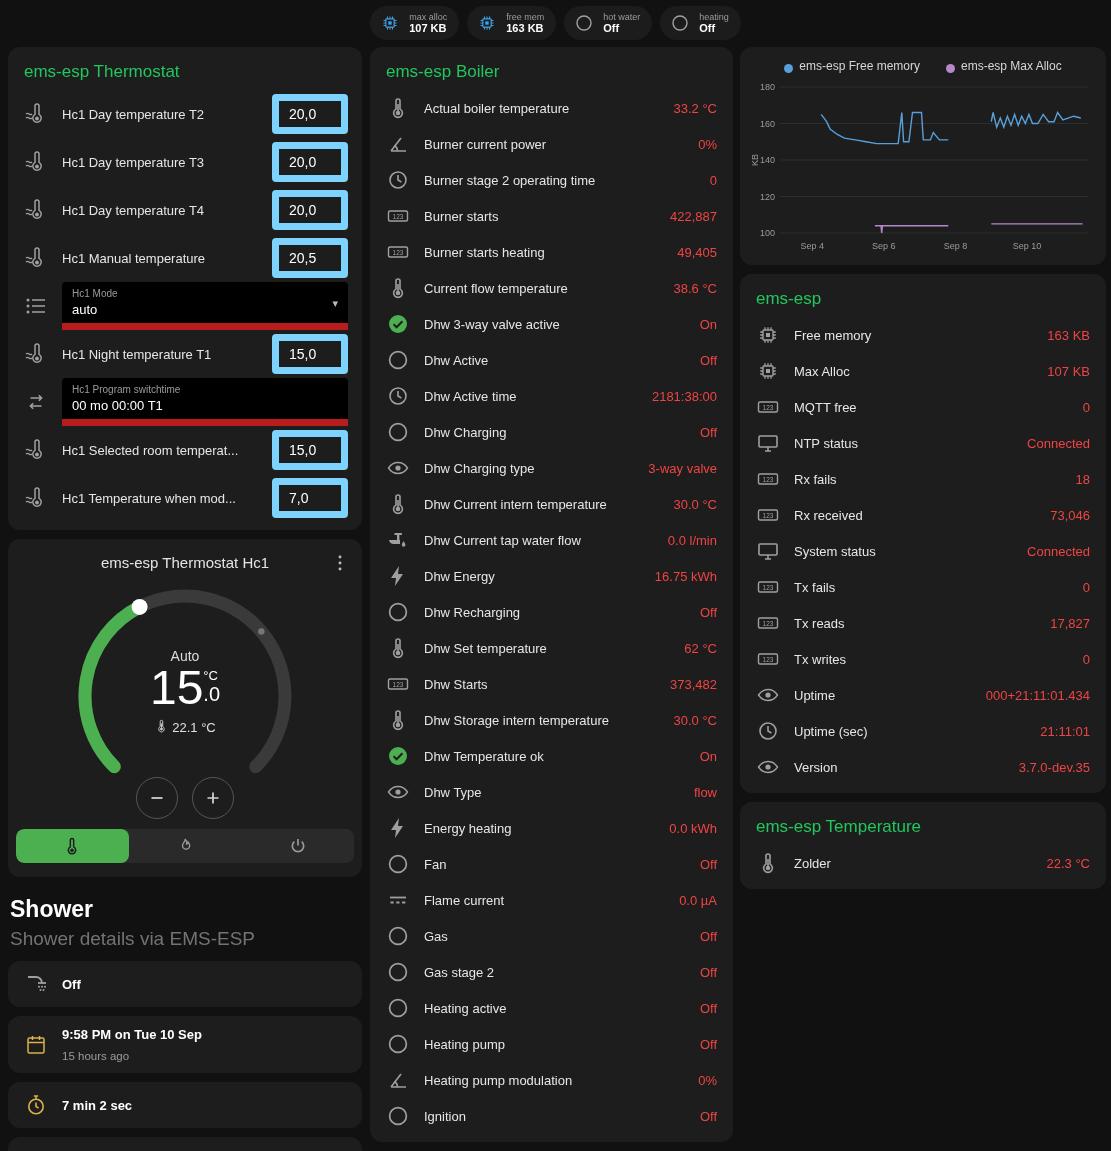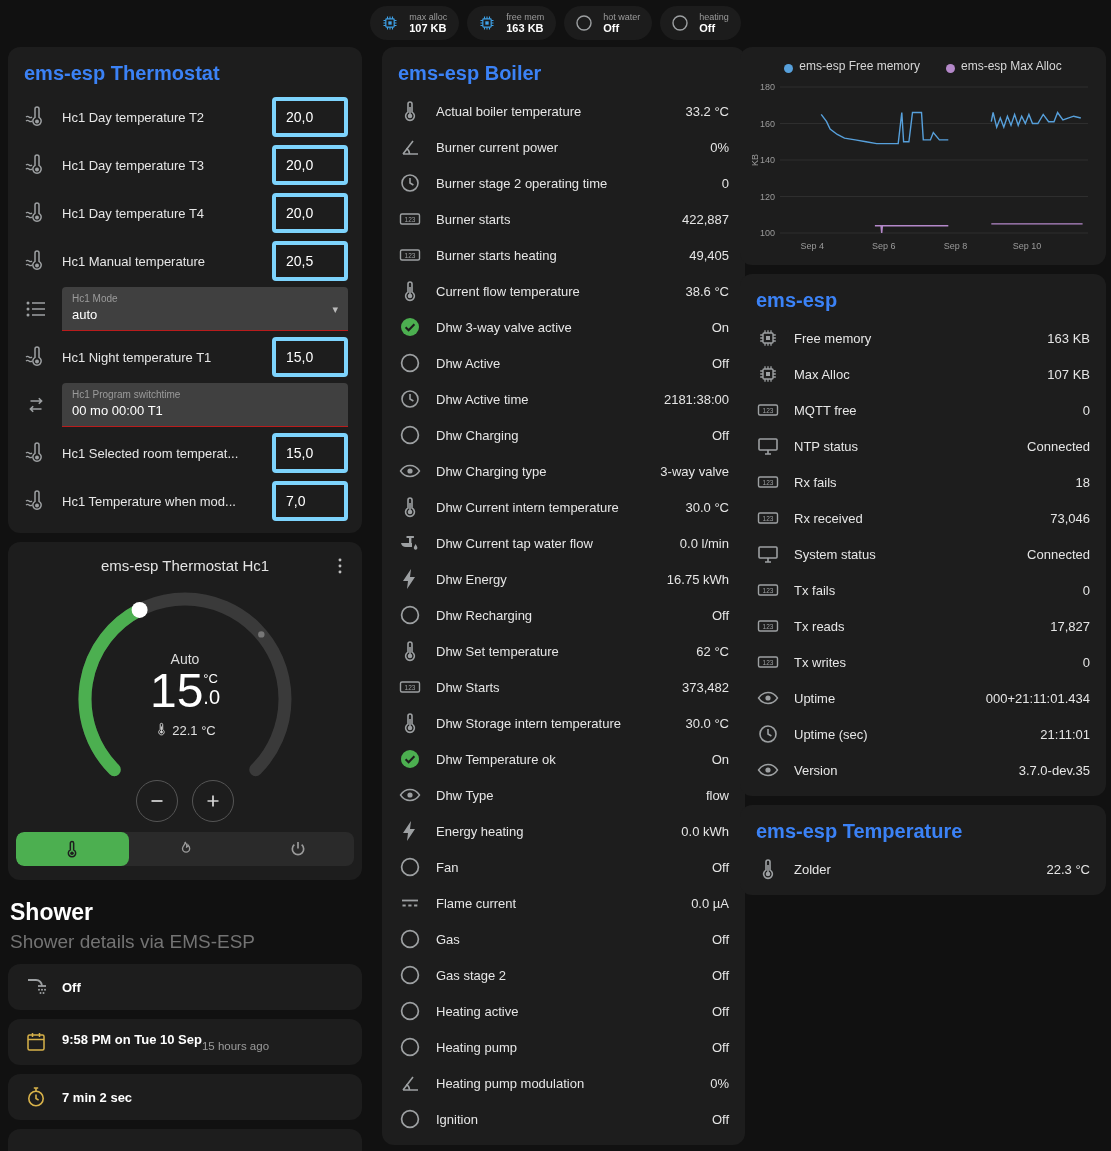--- a/index.html
+++ b/index.html
@@ -10,35 +10,35 @@
   }
   
   .badges{position:absolute;top:6px;left:0;width:100%;display:flex;justify-content:center;gap:8px}
   .badge{display:flex;align-items:center;background:#1c1c1c;border-radius:17px;height:34px;padding:0 12px 0 8px;gap:7px}
   .badge .btxt{display:flex;flex-direction:column;line-height:1.15}
   .blabel{font-size:9px;color:#9b9b9b}
   .bvalue{font-size:11px;font-weight:bold;color:#fff}
   
   .col{position:absolute;top:47px;display:flex;flex-direction:column;gap:9px}
   .col-left{left:8px;width:354px}
-  .col-mid{left:382px;width:363px}
+  .col-mid{left:370px;width:363px}
   .col-right{left:740px;width:366px}
   .card{background:#1d1d1d;border-radius:12px;box-sizing:border-box}
-  .card-title{font-size:20px;font-weight:700;color:#3b82f6;padding:15px 16px 8px;margin:0}
+  .card-title{font-size:17px;font-weight:400;color:#22c55e;padding:15px 16px 8px;margin:0}
   
   .erow{display:flex;align-items:center;height:36px;padding:0 16px;gap:14px}
   .eicon{width:24px;height:24px;flex:0 0 24px;display:flex;align-items:center;justify-content:center}
   .elabel{flex:1;font-size:13px;color:#e6e6e6;white-space:nowrap;overflow:hidden;text-overflow:ellipsis}
-  .evalue{font-size:13px;color:#e5e5e5;white-space:nowrap}
+  .evalue{font-size:13px;color:#ef4444;white-space:nowrap}
   .rows{padding-bottom:8px}
   
   .trow{display:flex;align-items:center;min-height:48px;padding:0 14px 0 16px;gap:14px}
-  .tnum{width:76px;height:40px;border:4px solid #7dd3fc;border-radius:4px;display:flex;align-items:center;
+  .tnum{width:76px;height:40px;border:7px solid #7dd3fc;border-radius:4px;display:flex;align-items:center;
         padding:0 10px;font-size:14px;color:#fff;box-sizing:border-box;background:transparent}
-  .tfield{flex:1;background:#404040;border-radius:4px 4px 0 0;border-bottom:1px solid #b91c1c;
+  .tfield{flex:1;background:#000000;border-radius:4px 4px 0 0;border-bottom:7px solid #b91c1c;
           padding:6px 10px;position:relative;box-sizing:border-box;min-height:44px}
   .flabel{font-size:10px;color:#9b9b9b}
   .fvalue{font-size:13px;color:#fff;margin-top:3px}
   .caret{position:absolute;right:10px;top:50%;transform:translateY(-50%);color:#bbb;font-size:11px}
   
   .dial-card{position:relative;height:338px}
   .dial-title{text-align:center;font-size:15px;color:#e4e4e4;padding-top:15px}
   .dial-menu{position:absolute;top:12px;right:10px;width:24px;height:24px;display:flex;align-items:center;justify-content:center}
   .dial-wrap{position:relative;width:246px;height:246px;margin:2px auto 0}
   .dial-inner{position:absolute;left:50%;top:50%;transform:translate(-50%,-54%);text-align:center}
@@ -324,21 +324,21 @@
           <span class="sprimary">Off</span>
         </span>
       </div>
       <div class="card scard">
         <span class="eicon">
           <svg width="24" height="24" viewBox="0 0 24 24">
             <rect x="4" y="5" width="16" height="15" rx="1.5" stroke="#d8b24a" stroke-width="1.5" fill="none"></rect>
             <path d="M4 9.5h16M8.5 3v4M15.5 3v4" stroke="#d8b24a" stroke-width="1.5"></path>
           </svg>
         </span>
-        <span style="display:flex;flex-direction:row">
+        <span style="display:flex;flex-direction:column">
           <span class="sprimary">9:58 PM on Tue 10 Sep</span>
           <span class="ssecondary">15 hours ago</span>
         </span>
       </div>
       <div class="card scard">
         <span class="eicon">
           <svg width="24" height="24" viewBox="0 0 24 24">
             <circle cx="12" cy="13.5" r="7.2" stroke="#d8b24a" stroke-width="1.6" fill="none"></circle>
             <path d="M12 9.5v4l2.6 1.6" stroke="#d8b24a" stroke-width="1.6" fill="none"></path>
             <path d="M9.8 3h4.4M12 3v3" stroke="#d8b24a" stroke-width="1.6"></path>

